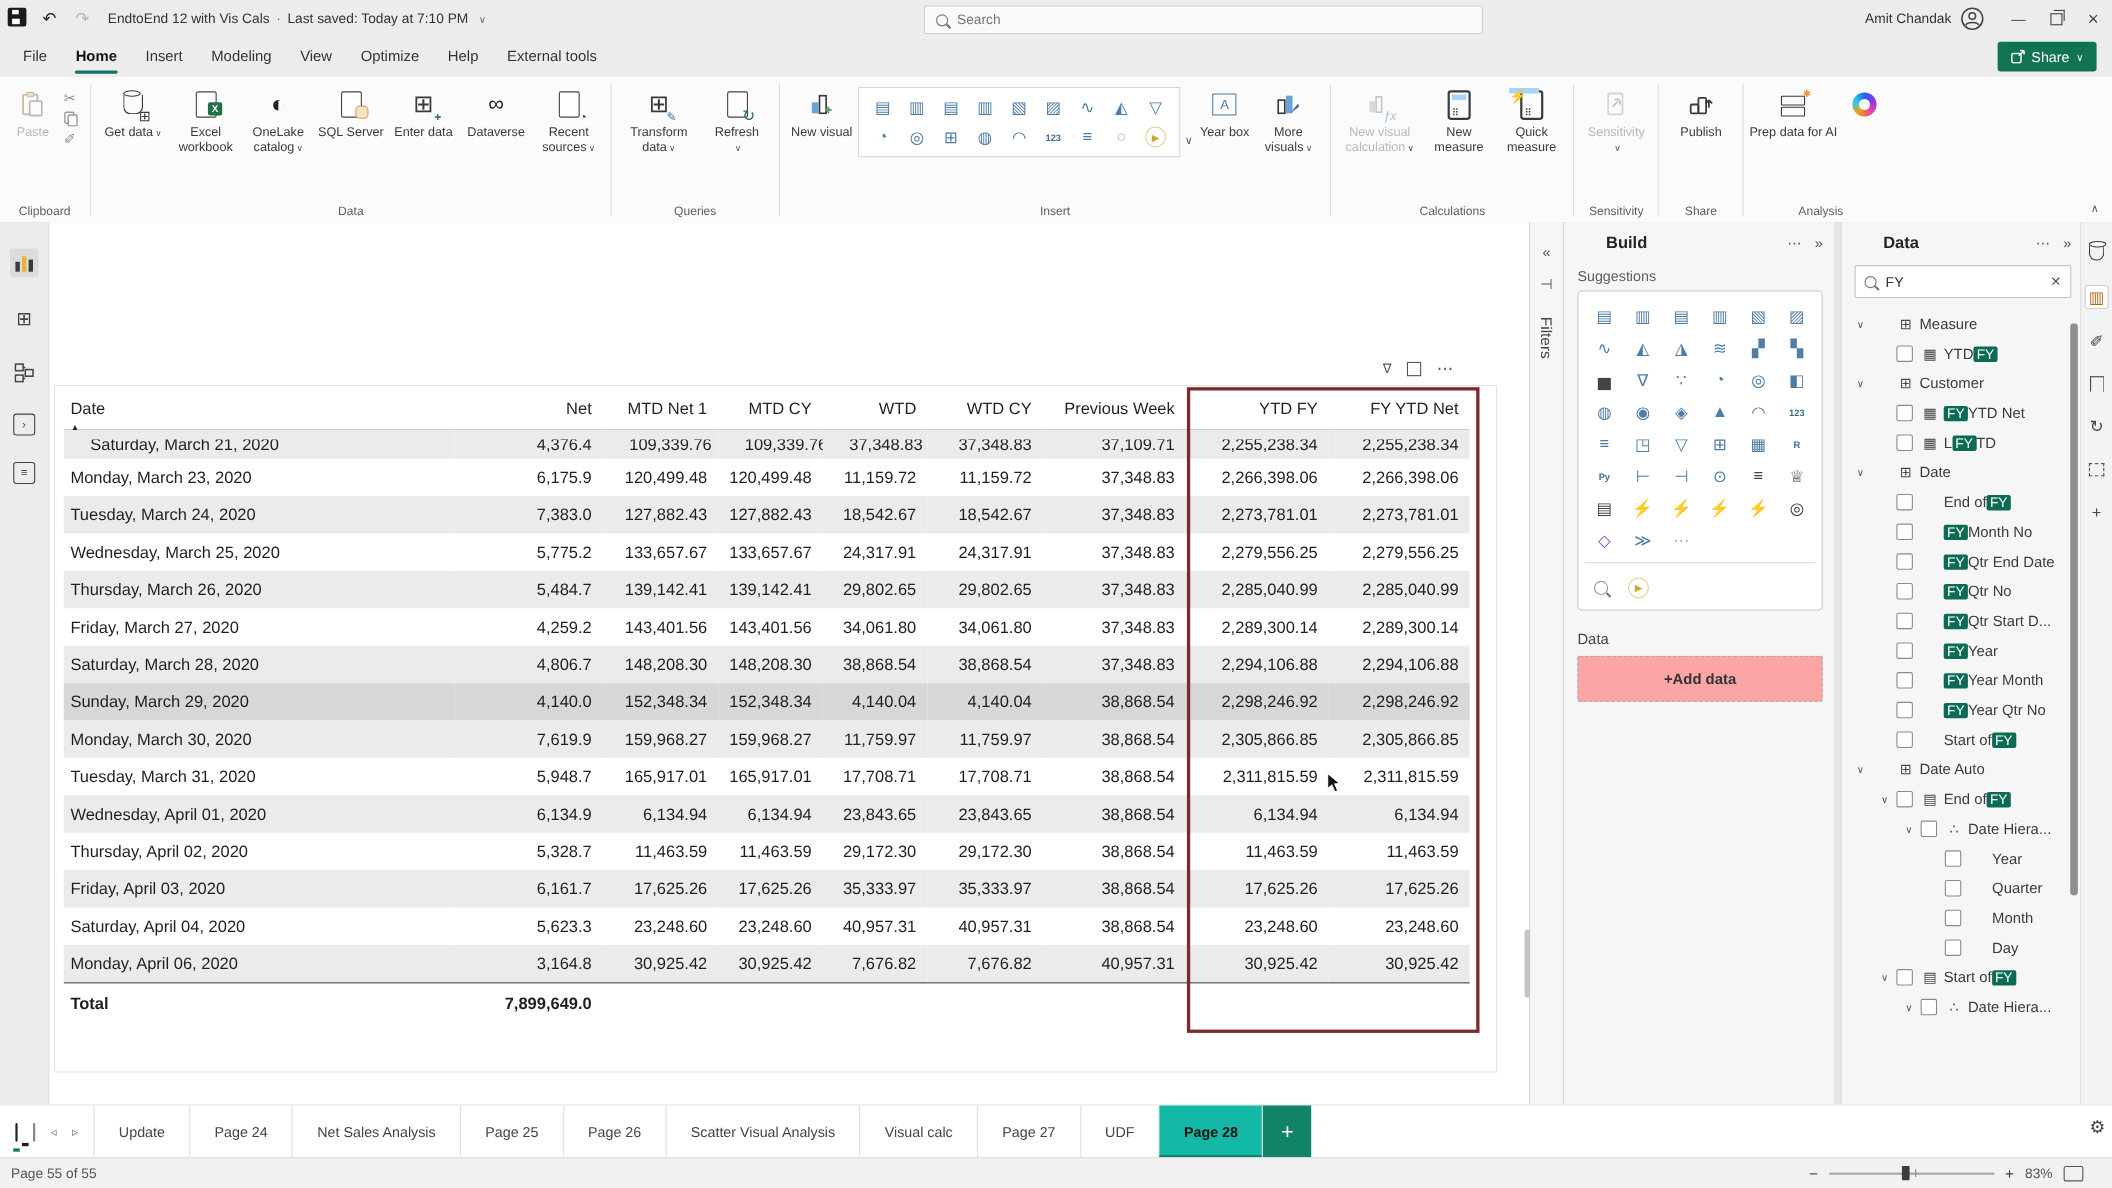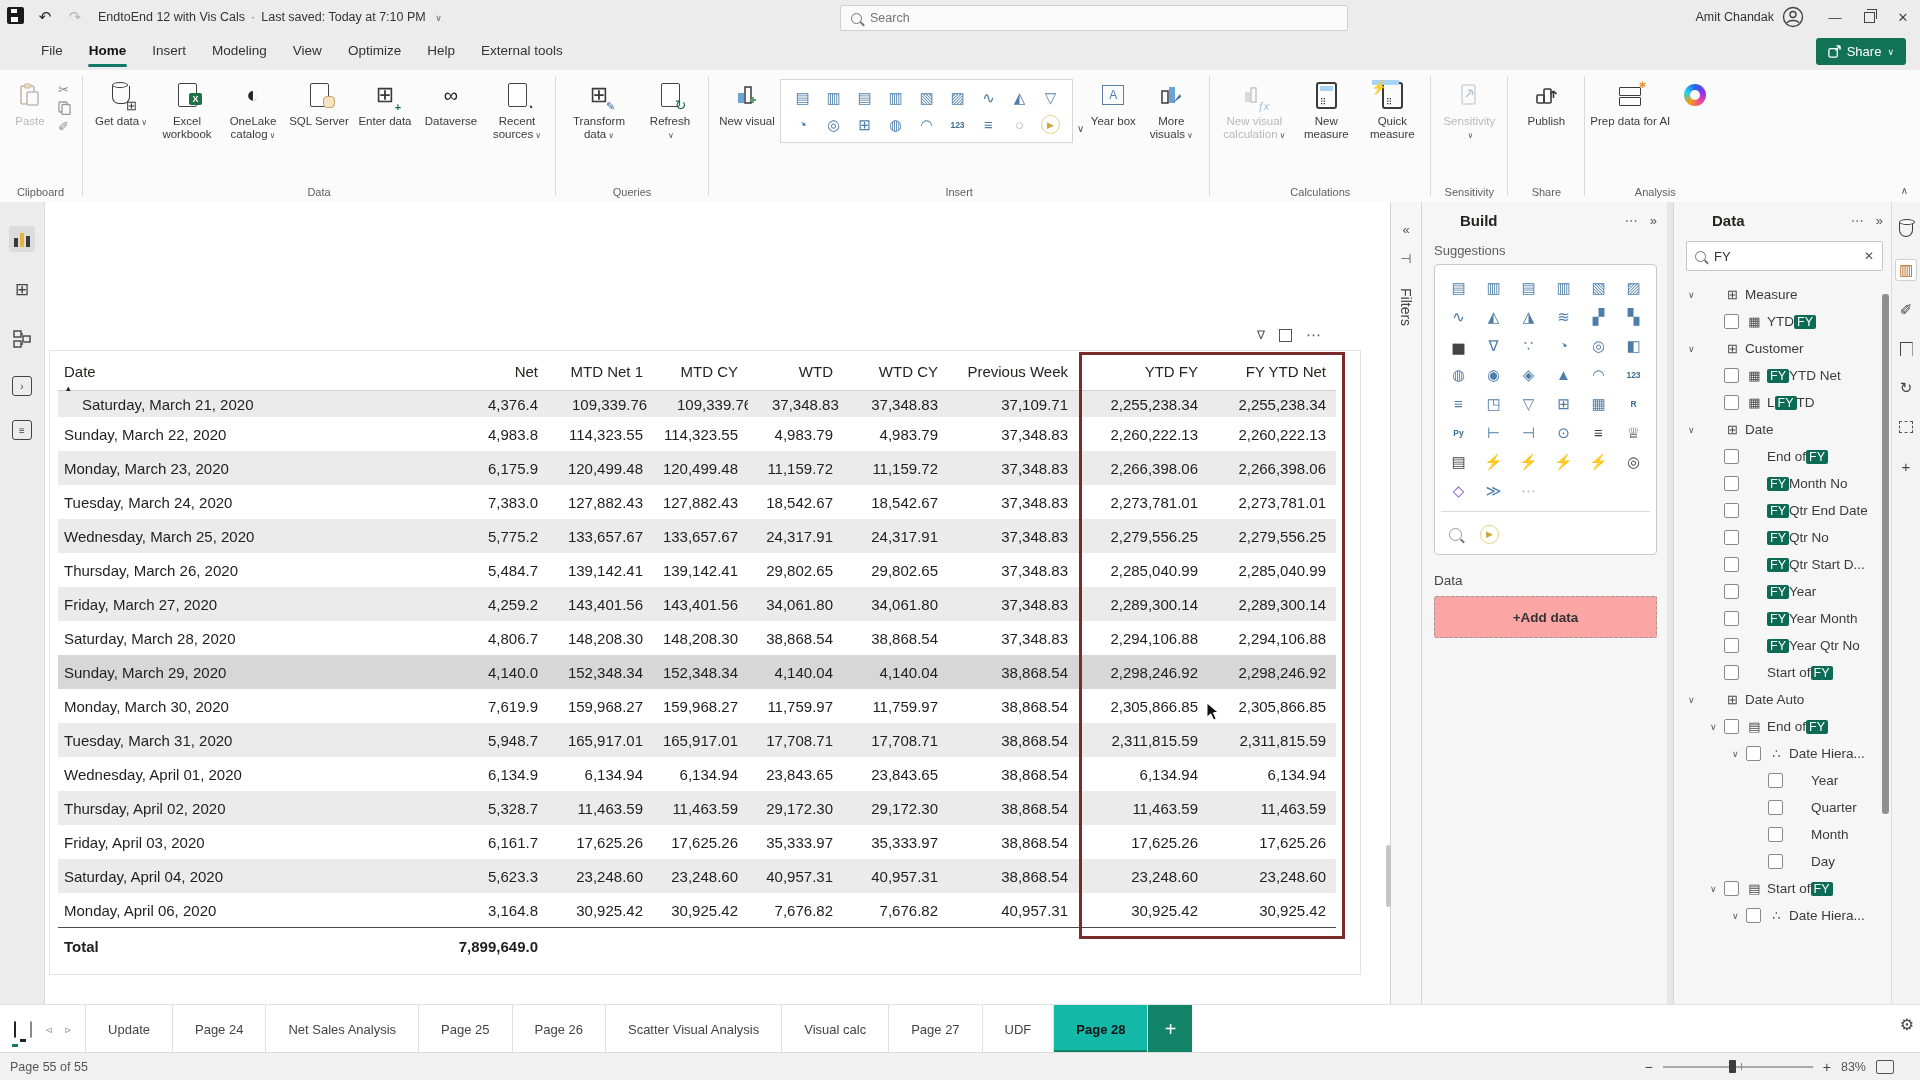--- a/index.html
+++ b/index.html
@@ -216,21 +216,21 @@
       </span>
       <span class="winbtn">—</span>
       <span class="winbtn">
           <span class="restore"></span>
         </span>
       <span class="winbtn">✕</span>
     </div>
   </div>
 
   <div class="menubar">
-    <div style="display:flex;align-items:center;height:36px;padding-left:28px;">
+    <div style="display:flex;align-items:center;height:36px;padding-left:8px;">
 
         <span class="menu-item">File</span>
 
         <span class="menu-item sel">Home</span>
 
         <span class="menu-item">Insert</span>
 
         <span class="menu-item">Modeling</span>
 
         <span class="menu-item">View</span>
@@ -569,31 +569,20 @@
                 <td>4,376.4</td>
                 <td>109,339.76</td>
                 <td>109,339.76</td>
                 <td>37,348.83</td>
                 <td>37,348.83</td>
                 <td>37,109.71</td>
                 <td>2,255,238.34</td>
                 <td>2,255,238.34</td>
               </tr>
 
-              <tr>
-                <td>Sunday, March 22, 2020</td>
-                <td>4,983.8</td>
-                <td>114,323.55</td>
-                <td>114,323.55</td>
-                <td>4,983.79</td>
-                <td>4,983.79</td>
-                <td>37,348.83</td>
-                <td>2,260,222.13</td>
-                <td>2,260,222.13</td>
-              </tr>
 
               <tr>
                 <td>Monday, March 23, 2020</td>
                 <td>6,175.9</td>
                 <td>120,499.48</td>
                 <td>120,499.48</td>
                 <td>11,159.72</td>
                 <td>11,159.72</td>
                 <td>37,348.83</td>
                 <td>2,266,398.06</td>

